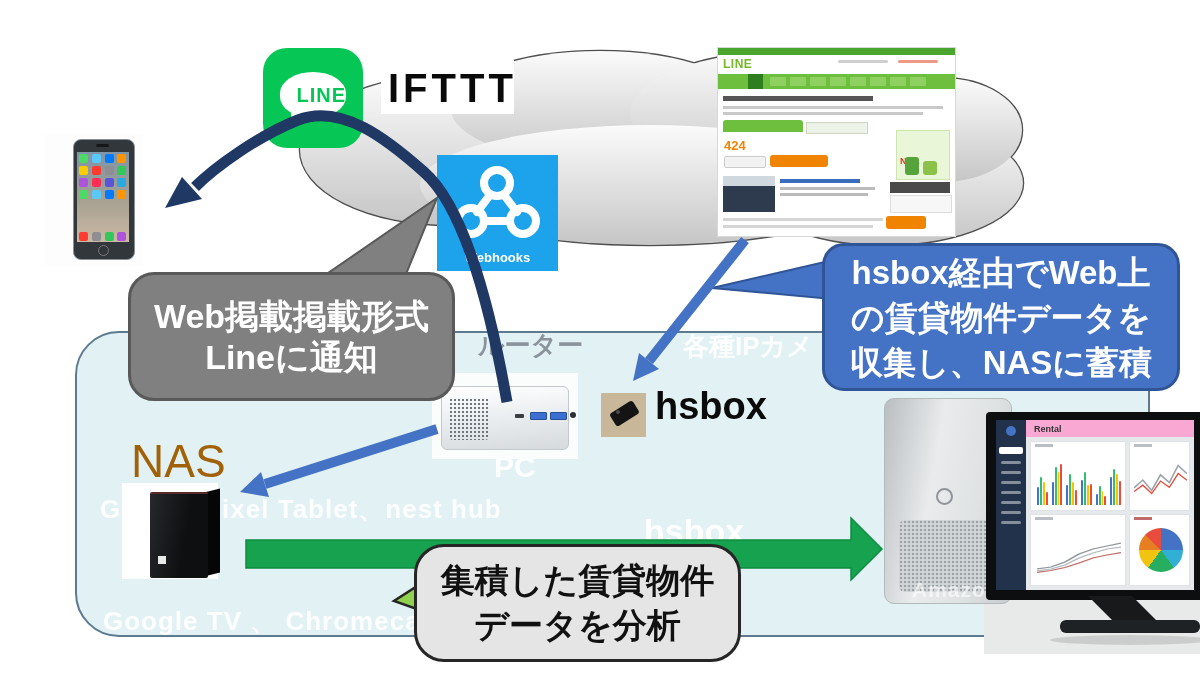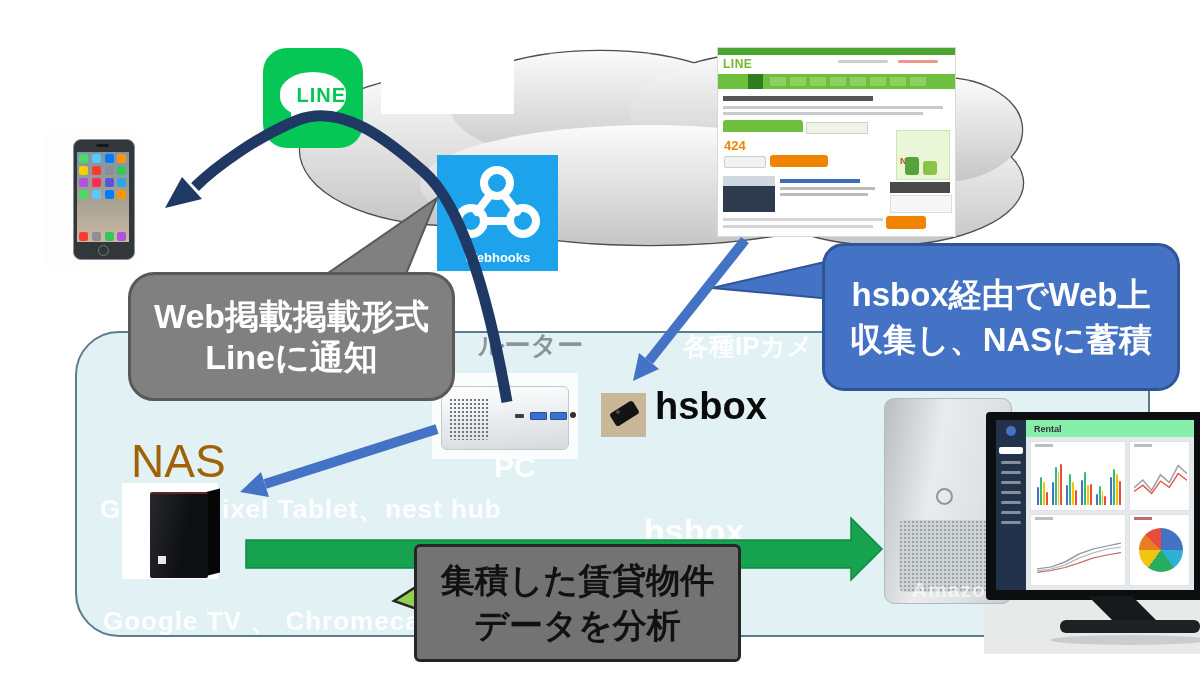--- a/index.html
+++ b/index.html
@@ -101,42 +101,42 @@
   #amazo-watermark{left:912px;top:578px;font-size:21px;color:rgba(255,255,255,.6);font-weight:bold;letter-spacing:1px;}
   
   #tv-surface{left:984px;top:592px;width:216px;height:62px;background:#e7eae9;}
   #tv-bezel{left:986px;top:412px;width:225px;height:188px;background:#0c0e10;border-radius:4px;}
   #tv-screen{left:996px;top:420px;width:198px;height:170px;background:#eef0f2;overflow:hidden;}
   #dash-side{position:absolute;left:0;top:0;width:30px;height:170px;background:#22324a;}
   #dash-avatar{position:absolute;left:10px;top:6px;width:10px;height:10px;border-radius:50%;background:#4472C4;}
   #dash-menu{position:absolute;left:0;top:22px;width:30px;}
   .menu-row{height:3px;margin:7px 5px;background:rgba(255,255,255,.45);border-radius:2px;}
   .menu-row.active{height:7px;background:#ffffff;margin:5px 3px;border-radius:2px;}
-  #dash-header{position:absolute;left:30px;top:0;width:168px;height:17px;background:#86efac;border-bottom:1px solid #dfe2e5;}
+  #dash-header{position:absolute;left:30px;top:0;width:168px;height:17px;background:#f9a8d4;border-bottom:1px solid #dfe2e5;}
   #dash-title{position:absolute;left:8px;top:4px;font-size:9px;font-weight:bold;color:#333;}
   #dash-panels{position:absolute;left:30px;top:17px;width:168px;height:153px;background:#e6e9ec;}
   .panel{position:absolute;background:#ffffff;border:1px solid #e0e3e6;box-sizing:border-box;}
   #panel-bars{left:4px;top:4px;width:96px;height:70px;}
   #panel-line{left:103px;top:4px;width:61px;height:70px;}
   #panel-trend{left:4px;top:77px;width:96px;height:72px;}
   #panel-pie{left:103px;top:77px;width:61px;height:72px;}
   #mini-bars{position:absolute;left:6px;bottom:5px;right:4px;top:12px;display:flex;align-items:flex-end;gap:4px;}
   .bar-group{flex:1;display:flex;align-items:flex-end;gap:1px;height:100%;}
   .bar{flex:1;border-radius:1px 1px 0 0;}
   .panel-title{position:absolute;left:4px;top:2px;height:3px;width:18px;background:#b9bfc5;}
   #mini-pie{position:absolute;left:9px;top:13px;width:44px;height:44px;border-radius:50%;}
   
   .bubble{position:absolute;box-sizing:border-box;display:flex;flex-direction:column;justify-content:center;
           text-align:center;font-weight:800;z-index:6;}
   #bubble-gray{left:128px;top:272px;width:327px;height:129px;background:#808080;border:3px solid #595959;
                border-radius:26px;color:#fff;font-size:34px;line-height:41px;}
   #bubble-blue{left:822px;top:243px;width:358px;height:148px;background:#4472C4;border:3px solid #2F5597;
                border-radius:22px;color:#fff;font-size:33px;line-height:45px;}
-  #bubble-green{left:414px;top:544px;width:327px;height:118px;background:#737373;border:3px solid #262626;
-               border-radius:6px;color:#111;font-size:34px;line-height:45px;}
+  #bubble-green{left:414px;top:544px;width:327px;height:118px;background:#e5e5e5;border:3px solid #262626;
+               border-radius:30px;color:#111;font-size:34px;line-height:45px;}
   
   #cloud-svg{left:270px;top:35px;z-index:1;}
   #zone-box{z-index:1;}
   .z2{z-index:2;} .z3{z-index:3;}
   #arrow-overlay{left:0;top:0;z-index:5;pointer-events:none;}
 </style>
 </head>
 <body>
 
 <div class="stage">
@@ -205,20 +205,21 @@
   </div>
   <div id="phone-home" class="abs z3"></div>
 
   <div id="line-logo" class="abs z3">
     <div id="line-bubble">
       <span id="line-text">LINE</span>
     </div>
   </div>
 
   <div id="ifttt-patch" class="abs z2"></div>
+  <div id="ifttt-label" class="abs z3">IFTTT</div>
 
   <div id="webhooks-logo" class="abs z3">
     <svg width="121" height="90" viewBox="0 0 121 90">
       <g fill="none" stroke="#ffffff" stroke-width="8" stroke-linecap="round">
         <circle cx="60" cy="28" r="13"></circle>
           <circle cx="34" cy="66" r="13"></circle>
           <circle cx="86" cy="66" r="13"></circle>
         <path d="M53 40 L40 57"></path>
           <path d="M67 40 L80 57"></path>
           <path d="M47 66 L73 66"></path>
@@ -397,20 +398,21 @@
     <path d="M507,402 C488,295 462,205 424,172 C388,140 342,103 298,120 C258,136 215,167 195,187" fill="none" stroke-width="11" stroke="#1F3864"></path>
     <polygon points="165,208 182,177 202,199" fill="#1F3864"></polygon>
   </svg>
 
   <div id="bubble-gray" class="bubble">
     <div>Web掲載掲載形式</div>
     <div>Lineに通知</div>
   </div>
   <div id="bubble-blue" class="bubble">
     <div>hsbox経由でWeb上</div>
+    <div>の賃貸物件データを</div>
     <div>収集し、NASに蓄積</div>
   </div>
   <div id="bubble-green" class="bubble">
     <div>集積した賃貸物件</div>
     <div>データを分析</div>
   </div>
 
 </div>
 
 </body></html>

